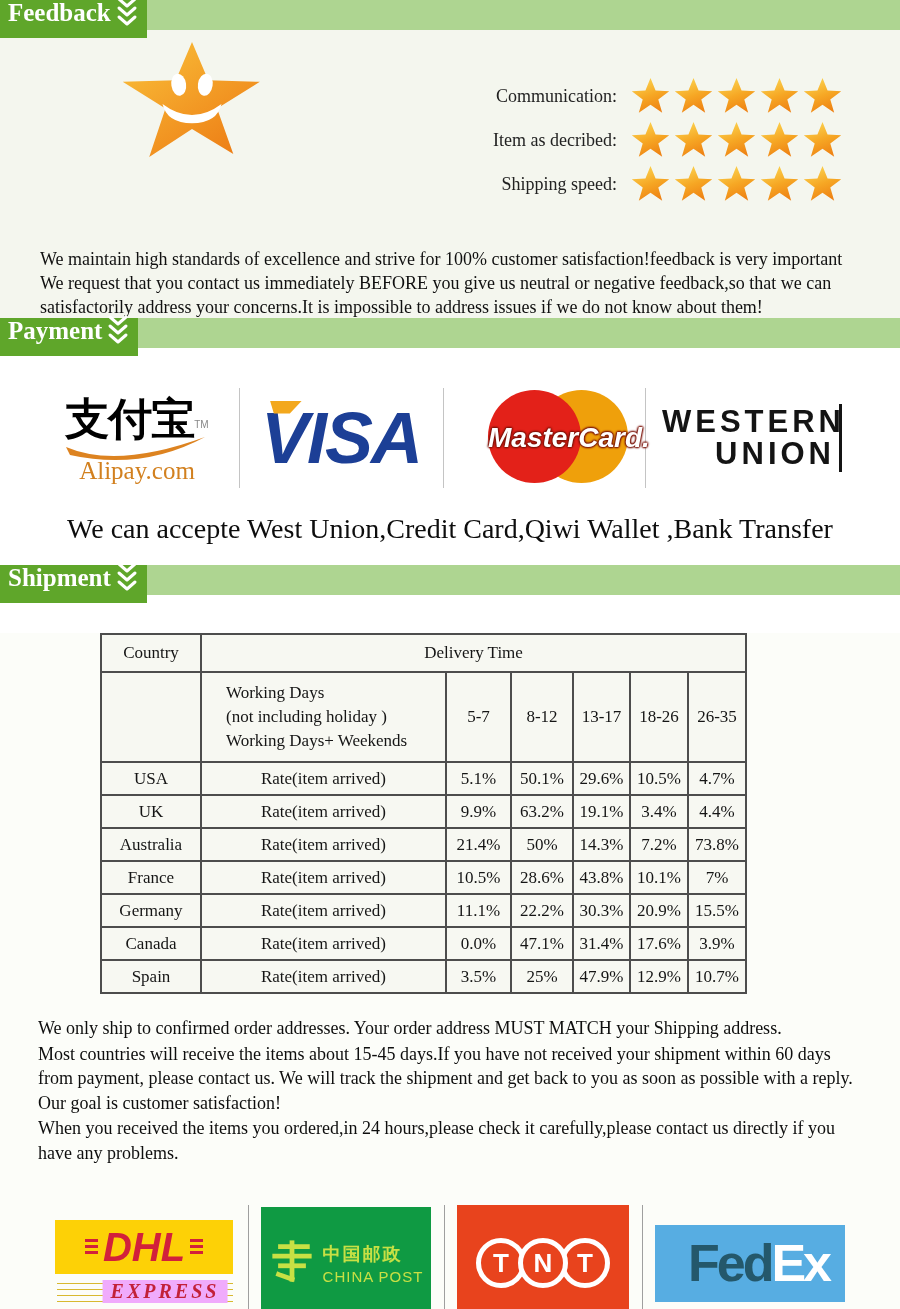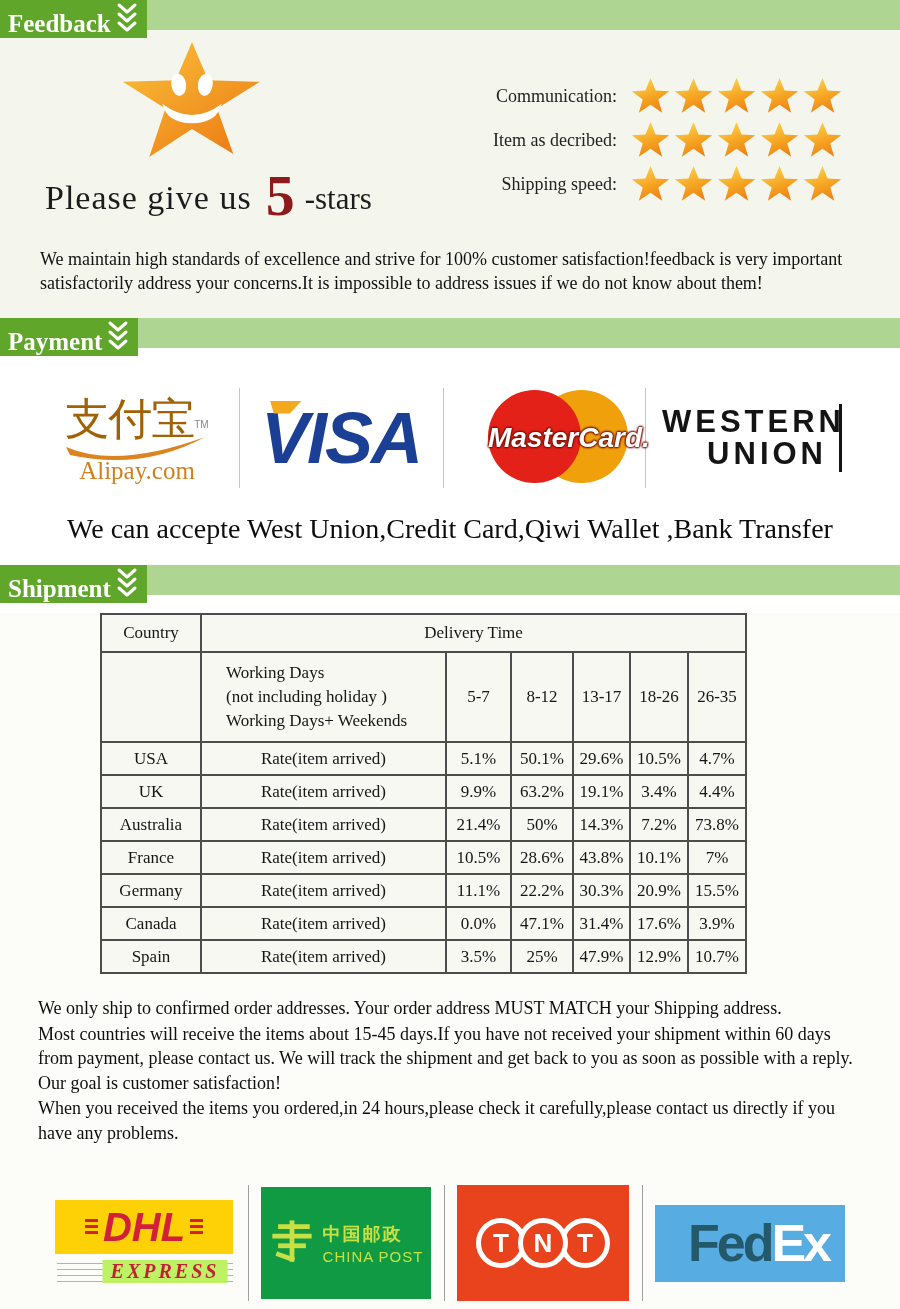--- a/index.html
+++ b/index.html
@@ -2,22 +2,22 @@
 <html><head>
 <meta charset="utf-8">
 <style>
   * { margin:0; padding:0; box-sizing:border-box; }
   body { width:900px; font-family:"Liberation Serif", serif; background:#fff; color:#111; }
   .page { width:900px; height:1309px; background:#fff; overflow:hidden; position:relative; }
 
   
   .banner { position:relative; height:30px; background:#aed591; }
   .banner-label { position:absolute; left:0; top:0; height:38px; min-width:128px;
-    background:#5fa62a; color:#fff; display:flex; align-items:flex-end; gap:4px;
-    padding:0 8px 0 8px; font:bold 25px "Liberation Serif", serif; z-index:2; }
+    background:#5fa62a; color:#fff; display:flex; align-items:center; gap:4px;
+    padding:0 8px 12px 8px; font:bold 25px "Liberation Serif", serif; z-index:2; }
   .chev { display:inline-block; margin-top:2px; }
 
   
   .fb-section { height:288px; background:#f4f6ee; padding-top:8px; }
   .fb-top { display:flex; justify-content:space-between; padding:0 58px 0 45px; height:195px; }
   .fb-left { width:370px; }
   .smiley-wrap { width:150px; height:118px; margin:4px 0 0 72px; }
   .slogan { margin-top:2px; white-space:nowrap; }
   .slogan .t1 { font-size:34px; color:#1c1c1c; letter-spacing:1px; }
   .slogan .t5 { font-size:58px; color:#8e1b1b; font-weight:bold; margin-left:10px; vertical-align:-6px; }
@@ -29,44 +29,44 @@
   .star { width:39px; height:37px; display:inline-block;
     background:linear-gradient(160deg,#fbd04e 12%,#f6a724 48%,#ee8113 85%);
     clip-path:polygon(50% 0%,63% 34%,98% 36%,70% 58%,80% 94%,50% 72%,20% 94%,30% 58%,2% 36%,37% 34%); }
   .fb-note { margin:14px 0 0 40px; font-size:18px; line-height:24px; color:#101010; }
 
   
   .pay-section { height:217px; background:#fff; }
   .pay-logos { display:flex; align-items:center; justify-content:space-between; padding:34px 58px 0 52px; height:145px; }
   .vdiv { width:1px; height:100px; background:#c4c4c4; }
   .alipay { width:170px; text-align:center; position:relative; }
-  .alipay-cn { font-family:"Liberation Sans", sans-serif; font-weight:normal; font-size:44px; color:#a16207; letter-spacing:-1px; }
+  .alipay-cn { font-family:"Liberation Sans", sans-serif; font-weight:bold; font-size:44px; color:#000000; letter-spacing:-1px; }
   .alipay-tm { font-size:10px; color:#888; vertical-align:super; font-family:"Liberation Sans", sans-serif;}
   .alipay-swoosh { display:block; margin:-14px auto 0; }
   .alipay-dom { font-size:25px; color:#d2801f; margin-top:-6px; }
   .visa { position:relative; width:170px; text-align:center; }
   .visa-txt { font-family:"Liberation Sans", sans-serif; font-style:italic; font-weight:800; font-size:72px; color:#1c3f96; letter-spacing:-2px; }
   .visa-flag { position:absolute; left:14px; top:4px; width:32px; height:13px; background:#f3a81d;
     clip-path:polygon(0 0,100% 0,62% 100%,12% 100%); }
   .mc { position:relative; width:140px; height:95px;margin-left:28px; }
   .mc-c { position:absolute; top:0; width:93px; height:93px; border-radius:50%; }
   .mc-red { left:0; background:#e32119; z-index:1; }
   .mc-yel { right:0; background:#efa00b; }
   .mc-txt { position:absolute; z-index:2; top:32px; left:0; right:0; text-align:center;
     font-family:"Liberation Sans", sans-serif; font-style:italic; font-weight:bold; font-size:28px; color:#fff;
     text-shadow:0 1px 2px #7a1208, 0 -1px 2px #7a1208, 1px 0 2px #7a1208, -1px 0 2px #7a1208; }
   .wu { width:180px; font-family:"Liberation Sans", sans-serif; font-weight:900; color:#141414;
-    border-right:3px solid #141414; padding-right:12px; }
+    border-right:3px solid #141414; padding-right:4px; }
   .wu .l1 { font-size:31px; letter-spacing:4px; text-align:left; }
   .wu .l2 { font-size:31px; letter-spacing:4px; text-align:right; margin-top:-4px; }
   .pay-note { text-align:center; font-size:28px; color:#0d0d0d; margin-top:20px; }
 
   
   .ship-section { background:#fcfdf9; height:714px; }
-  table.delivery { border-collapse:collapse; margin:18px 0 0 100px; table-layout:fixed; width:645px;
+  table.delivery { border-collapse:collapse; margin:38px 0 0 100px; table-layout:fixed; width:645px;
     font-size:17px; color:#151515; background:#f7f8f2; }
   table.delivery th, table.delivery td { border:2px solid #4d4d4d; text-align:center; font-weight:normal; padding:2px 4px; }
   .row-h1 { height:38px; }
   .row-h2 { height:90px; }
   .wd-cell { text-align:left !important; padding-left:24px !important; line-height:24px; }
   table.delivery tbody tr { height:33px; }
   .ship-notes { margin:22px 30px 0 38px; font-size:18px; line-height:24.5px; color:#0e0e0e; }
   .ship-notes p { margin-bottom:1px; }
 
   
@@ -74,21 +74,21 @@
   .cdiv { width:1px; height:116px; background:#9f9f9f; }
   .dhl { width:180px; }
   .dhl-box { width:178px; height:54px; background:#fdd106; display:flex; align-items:center; justify-content:center; gap:5px; }
   .dhl-dash { display:flex; flex-direction:column; gap:3px; }
   .dhl-dash i { display:block; width:13px; height:3px; background:#d2203b; }
   .dhl-txt { font-family:"Liberation Sans", sans-serif; font-style:italic; font-weight:900; font-size:40px; color:#d2203b; letter-spacing:0px; line-height:1; }
   .dhl-lines { position:relative; height:30px; margin-top:3px; }
   .dhl-lines i { position:absolute; left:2px; right:2px; height:1px; background:#d8b92f; }
   .dhl-lines i:nth-child(1){top:6px;} .dhl-lines i:nth-child(2){top:12px;}
   .dhl-lines i:nth-child(3){top:18px;} .dhl-lines i:nth-child(4){top:24px;}
-  .dhl-express { position:absolute; top:3px; left:50%; transform:translateX(-34%); background:#bef264; padding:0 8px;
+  .dhl-express { position:absolute; top:3px; left:50%; transform:translateX(-34%); background:#f0abfc; padding:0 8px;
     font:italic bold 20px "Liberation Serif", serif; color:#c22039; letter-spacing:3px; }
   .cpost { width:170px; height:112px; background:#0f9a43; display:flex; align-items:center; justify-content:center; gap:8px; }
   .cpost-txt .cn { font-family:"Liberation Sans", sans-serif; font-weight:bold; font-size:18px; color:#c8e044; letter-spacing:2px; }
   .cpost-txt .en { font-family:"Liberation Sans", sans-serif; font-size:15px; color:#c8e044; letter-spacing:1px; margin-top:2px; }
   .tnt { width:172px; height:116px; background:#e8431d; display:flex; align-items:center; justify-content:center; }
   .tnt-c { width:50px; height:50px; border:5px solid #fff; border-radius:50%; display:flex; align-items:center; justify-content:center;
     color:#fff; font-family:"Liberation Sans", sans-serif; font-weight:900; font-size:26px; margin:0 -4px; background:#e8431d; position:relative; }
   .tnt-c:nth-child(2){ z-index:1; }
   .fedex { width:190px; height:77px; background:#57ade2; display:flex; align-items:center; justify-content:center;
     font-family:"Liberation Sans", sans-serif; font-weight:800; font-size:52px; letter-spacing:-3px;padding-left:17px; }
@@ -124,25 +124,20 @@
                 <stop offset="0" stop-color="#fac33b"></stop>
                   <stop offset="1" stop-color="#ed7d15"></stop>
               </linearGradient>
             </defs>
             <polygon points="50,0 61,26 96,27 67,45 78,76 50,59 21,78 32,45 3,27 39,26" fill="url(#sg)"></polygon>
             <ellipse cx="41" cy="29" rx="5" ry="7.5" fill="#fff" transform="rotate(-8 41 29)"></ellipse>
             <ellipse cx="59" cy="29" rx="5" ry="7.5" fill="#fff" transform="rotate(8 59 29)"></ellipse>
             <path d="M30 42 Q50 57 70 42 Q67 55 50 55 Q33 55 30 42 Z" fill="#fff"></path>
           </svg>
         </div>
-        <div class="slogan">
-          <span class="t1">Please give us</span>
-          <span class="t5">5</span>
-          <span class="t2">-stars</span>
-        </div>
       </div>
       <div class="fb-ratings">
         <div class="rating-row">
           <span class="rating-label">Communication:</span>
           <span class="stars">
               <span class="star"></span>
               <span class="star"></span>
               <span class="star"></span>
               <span class="star"></span>
               <span class="star"></span>
@@ -165,20 +160,21 @@
               <span class="star"></span>
               <span class="star"></span>
               <span class="star"></span>
               <span class="star"></span>
             </span>
         </div>
       </div>
     </div>
     <div class="fb-note">
       <div>We maintain high standards of excellence and strive for 100% customer satisfaction!feedback is very important</div>
+      <div>We request that you contact us immediately BEFORE you give us neutral or negative feedback,so that we can</div>
       <div>satisfactorily address your concerns.It is impossible to address issues if we do not know about them!</div>
     </div>
   </div>
 
   <div class="banner">
     <div class="banner-label">
       <span>Payment</span>
       <span class="chev">
         <svg width="24" height="30" viewBox="0 0 24 30">
             <g fill="none" stroke="#fff" stroke-width="3" stroke-linecap="round" stroke-linejoin="round">

